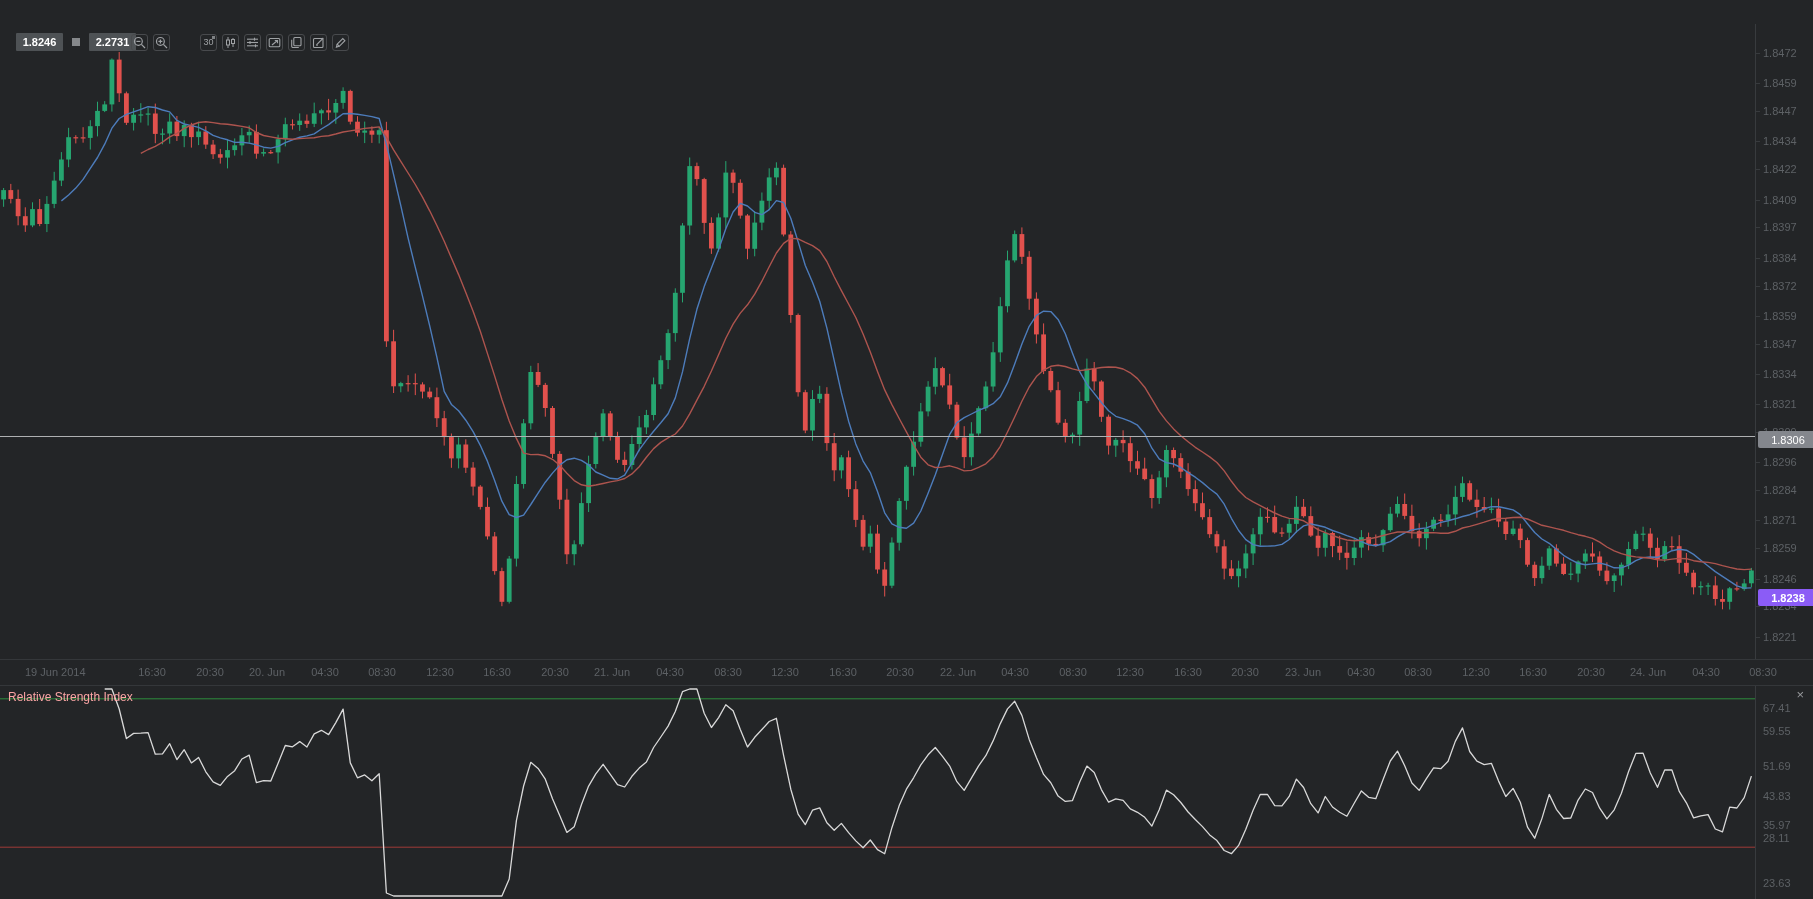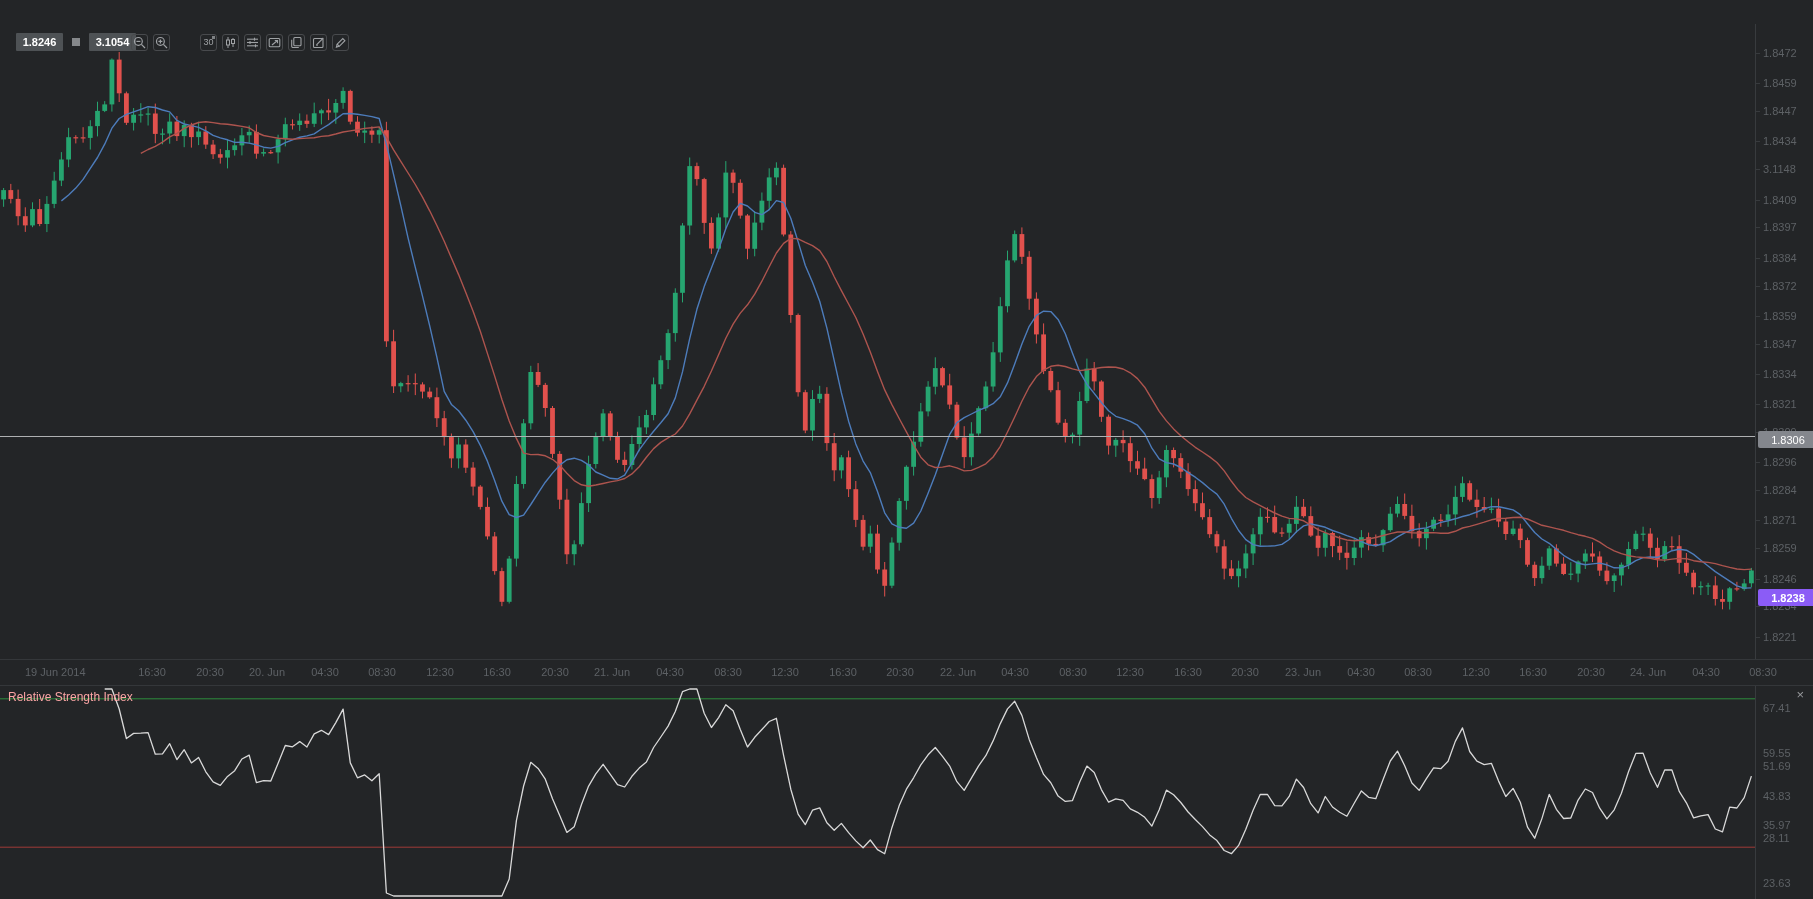--- a/index.html
+++ b/index.html
@@ -538,21 +538,21 @@
         <rect x="1749.0" y="570.5" width="4.8" height="12.8" fill="#26a570"></rect>
         <polyline points="61.4,200.9 68.6,195.0 75.8,188.1 83.1,179.4 90.3,168.4 97.5,157.5 104.7,144.2 111.9,128.2 119.2,118.5 126.4,114.4 133.6,111.9 140.8,109.4 148.1,106.7 155.3,107.5 162.5,110.0 169.7,111.9 176.9,120.4 184.2,124.0 191.4,125.6 198.6,127.4 205.8,130.8 213.1,135.3 220.3,137.9 227.5,139.8 234.7,142.4 241.9,142.3 249.2,143.1 256.4,144.9 263.6,147.2 270.8,148.1 278.1,146.4 285.3,142.7 292.5,139.9 299.7,137.2 306.9,135.9 314.2,133.8 321.4,129.0 328.6,124.6 335.8,119.1 343.1,113.8 350.3,113.5 357.5,114.3 364.7,115.4 371.9,116.6 379.2,118.5 386.4,144.2 393.6,174.6 400.8,205.7 408.1,238.2 415.3,267.4 422.5,296.1 429.7,325.8 436.9,357.3 444.2,391.4 451.4,404.4 458.6,410.8 465.8,420.2 473.1,431.7 480.3,445.3 487.5,461.4 494.7,480.8 501.9,501.2 509.2,514.7 516.4,517.5 523.6,515.1 530.8,504.5 538.1,493.2 545.3,482.2 552.5,473.1 559.7,465.1 566.9,459.8 574.2,458.2 581.4,460.4 588.6,464.9 595.8,472.0 603.1,475.2 610.3,478.3 617.5,479.0 624.7,475.1 631.9,462.8 639.2,449.8 646.4,440.1 653.6,431.2 660.8,422.8 668.1,413.8 675.3,397.9 682.5,371.9 689.7,338.7 696.9,309.3 704.2,286.6 711.4,268.1 718.6,249.5 725.8,228.7 733.1,212.0 740.3,203.4 747.5,206.0 754.7,212.3 761.9,214.7 769.2,209.6 776.4,200.6 783.6,202.5 790.8,218.3 798.1,241.6 805.3,265.5 812.5,282.2 819.7,301.2 826.9,328.1 834.2,360.7 841.4,392.9 848.6,421.2 855.8,443.9 863.1,461.1 870.3,472.6 877.5,491.5 884.7,512.8 891.9,523.9 899.2,527.3 906.4,528.3 913.6,523.1 920.8,511.0 928.1,493.2 935.3,474.8 942.5,454.4 949.7,434.3 956.9,422.6 964.2,417.7 971.4,414.0 978.6,410.3 985.8,407.5 993.1,403.7 1000.3,396.8 1007.5,382.9 1014.7,364.0 1021.9,343.9 1029.2,326.3 1036.4,315.3 1043.6,311.2 1050.8,311.6 1058.1,319.4 1065.3,333.8 1072.5,353.2 1079.7,371.7 1086.9,384.2 1094.2,393.4 1101.4,402.5 1108.6,410.8 1115.8,416.3 1123.1,418.6 1130.3,421.4 1137.5,425.2 1144.7,433.8 1151.9,448.2 1159.2,458.9 1166.4,462.6 1173.6,464.0 1180.8,467.5 1188.1,472.6 1195.3,477.2 1202.5,482.6 1209.7,488.8 1216.9,494.1 1224.2,504.2 1231.4,518.3 1238.6,530.5 1245.8,539.6 1253.1,544.6 1260.3,546.2 1267.5,546.1 1274.7,545.9 1281.9,544.4 1289.2,539.5 1296.4,531.8 1303.6,525.9 1310.8,524.0 1318.1,525.5 1325.3,527.3 1332.5,530.5 1339.7,532.8 1346.9,535.6 1354.2,538.2 1361.4,541.6 1368.6,544.7 1375.8,545.7 1383.1,543.8 1390.3,541.6 1397.5,536.9 1404.7,532.9 1411.9,529.9 1419.2,528.8 1426.4,527.9 1433.6,525.2 1440.8,522.4 1448.1,520.7 1455.3,518.8 1462.5,516.5 1469.7,514.7 1476.9,512.0 1484.2,508.8 1491.4,506.6 1498.6,506.8 1505.8,508.3 1513.1,509.9 1520.3,514.7 1527.5,523.8 1534.7,532.5 1541.9,539.0 1549.2,543.3 1556.4,549.4 1563.6,555.3 1570.8,559.7 1578.1,563.3 1585.3,564.8 1592.5,563.9 1599.7,563.1 1606.9,564.8 1614.2,567.8 1621.4,567.9 1628.6,565.1 1635.8,560.7 1643.1,557.6 1650.3,557.0 1657.5,557.3 1664.7,554.5 1671.9,550.7 1679.2,549.3 1686.4,550.2 1693.6,554.4 1700.8,560.2 1708.1,566.0 1715.3,571.6 1722.5,576.4 1729.7,581.1 1736.9,585.8 1744.2,588.1 1751.4,587.9" fill="none" stroke="#4d7cbb" stroke-width="1.4" stroke-linejoin="round"></polyline>
         <polyline points="140.8,153.3 148.1,149.5 155.3,146.3 162.5,142.1 169.7,136.9 176.9,133.3 184.2,128.3 191.4,125.0 198.6,122.5 205.8,121.8 213.1,122.6 220.3,123.7 227.5,124.3 234.7,125.2 241.9,126.4 249.2,127.8 256.4,132.5 263.6,135.5 270.8,136.9 278.1,138.2 285.3,138.7 292.5,139.2 299.7,138.6 306.9,138.1 314.2,137.7 321.4,136.4 328.6,135.8 335.8,134.0 343.1,132.0 350.3,130.9 357.5,129.8 364.7,128.4 371.9,127.7 379.2,126.9 386.4,137.2 393.6,149.9 400.8,161.4 408.1,173.0 415.3,184.5 422.5,197.2 429.7,210.8 436.9,225.5 444.2,241.3 451.4,258.0 458.6,274.6 465.8,292.4 473.1,311.2 480.3,331.3 487.5,353.6 494.7,376.1 501.9,399.5 509.2,421.0 516.4,438.4 523.6,453.1 530.8,454.6 538.1,454.5 545.3,455.8 552.5,459.3 559.7,465.1 566.9,473.2 574.2,480.6 581.4,484.8 588.6,486.2 595.8,485.0 603.1,483.5 610.3,481.9 617.5,480.6 624.7,478.5 631.9,473.9 639.2,466.7 646.4,457.3 653.6,448.6 660.8,442.4 668.1,437.9 675.3,434.0 682.5,426.0 689.7,413.9 696.9,400.2 704.2,386.3 711.4,371.0 718.6,354.7 725.8,338.2 733.1,324.1 740.3,313.1 747.5,304.8 754.7,294.2 761.9,281.2 769.2,266.8 776.4,253.0 783.6,243.4 790.8,238.4 798.1,238.8 805.3,242.3 812.5,245.6 819.7,250.6 826.9,261.5 834.2,276.7 841.4,290.6 848.6,304.0 855.8,317.5 863.1,334.0 870.3,352.0 877.5,371.4 884.7,389.9 891.9,404.6 899.2,418.5 906.4,431.8 913.6,445.0 920.8,457.2 928.1,464.8 935.3,467.5 942.5,467.1 949.7,465.8 956.9,467.8 964.2,470.9 971.4,470.4 978.6,467.3 985.8,463.8 993.1,457.0 1000.3,446.3 1007.5,432.0 1014.7,417.0 1021.9,401.3 1029.2,387.0 1036.4,376.6 1043.6,370.1 1050.8,366.3 1058.1,365.3 1065.3,366.5 1072.5,368.9 1079.7,370.6 1086.9,369.7 1094.2,368.6 1101.4,367.5 1108.6,367.0 1115.8,367.3 1123.1,369.0 1130.3,372.8 1137.5,378.6 1144.7,387.2 1151.9,399.1 1159.2,411.3 1166.4,420.9 1173.6,428.9 1180.8,435.8 1188.1,441.7 1195.3,447.3 1202.5,452.0 1209.7,456.9 1216.9,462.5 1224.2,470.9 1231.4,481.3 1238.6,490.6 1245.8,497.5 1253.1,501.9 1260.3,505.7 1267.5,509.4 1274.7,513.0 1281.9,516.2 1289.2,518.4 1296.4,518.9 1303.6,520.8 1310.8,525.1 1318.1,529.6 1325.3,532.7 1332.5,535.5 1339.7,538.0 1346.9,540.0 1354.2,540.7 1361.4,540.2 1368.6,539.0 1375.8,537.5 1383.1,535.5 1390.3,533.6 1397.5,532.0 1404.7,532.0 1411.9,532.7 1419.2,533.0 1426.4,532.8 1433.6,532.6 1440.8,533.3 1448.1,533.2 1455.3,531.3 1462.5,528.0 1469.7,526.4 1476.9,524.4 1484.2,522.2 1491.4,519.8 1498.6,518.5 1505.8,518.3 1513.1,517.5 1520.3,517.3 1527.5,519.0 1534.7,522.2 1541.9,525.3 1549.2,526.9 1556.4,528.6 1563.6,530.3 1570.8,532.6 1578.1,534.7 1585.3,536.3 1592.5,538.4 1599.7,542.1 1606.9,547.0 1614.2,550.8 1621.4,553.7 1628.6,555.7 1635.8,556.9 1643.1,557.5 1650.3,558.2 1657.5,559.8 1664.7,560.1 1671.9,559.1 1679.2,558.4 1686.4,558.7 1693.6,560.7 1700.8,561.8 1708.1,562.4 1715.3,563.6 1722.5,565.6 1729.7,567.4 1736.9,569.0 1744.2,569.6 1751.4,569.1" fill="none" stroke="#ad544e" stroke-width="1.4" stroke-linejoin="round"></polyline>
       </g>
     </svg>
   <div class="priceline"></div>
 
   <div class="quotebar">
     <div class="qbox">1.8246</div>
     <div class="spread"></div>
-    <div class="qbox">3.1054</div>
+    <div class="qbox">2.2731</div>
   </div>
 
   <div class="toolbar">
     <div class="tbtn">
       <span>
         <svg width="13" height="13" viewBox="0 0 13 13" fill="none" stroke="currentColor" stroke-width="1.2">
           <circle cx="5.4" cy="5.4" r="3.9"></circle>
             <line x1="8.4" y1="8.4" x2="12" y2="12"></line>
             <line x1="3.4" y1="5.4" x2="7.4" y2="5.4"></line>
         </svg>
@@ -658,21 +658,21 @@
       <div class="ptick" style="top:292px">1.8359</div>
       <div class="ptickmark" style="top:262px"></div>
       <div class="ptick" style="top:262px">1.8372</div>
       <div class="ptickmark" style="top:234px"></div>
       <div class="ptick" style="top:234px">1.8384</div>
       <div class="ptickmark" style="top:203px"></div>
       <div class="ptick" style="top:203px">1.8397</div>
       <div class="ptickmark" style="top:176px"></div>
       <div class="ptick" style="top:176px">1.8409</div>
       <div class="ptickmark" style="top:145px"></div>
-      <div class="ptick" style="top:145px">3.1148</div>
+      <div class="ptick" style="top:145px">1.8422</div>
       <div class="ptickmark" style="top:117px"></div>
       <div class="ptick" style="top:117px">1.8434</div>
       <div class="ptickmark" style="top:87px"></div>
       <div class="ptick" style="top:87px">1.8447</div>
       <div class="ptickmark" style="top:59px"></div>
       <div class="ptick" style="top:59px">1.8459</div>
       <div class="ptickmark" style="top:29px"></div>
       <div class="ptick" style="top:29px">1.8472</div>
     <div class="pbadge" id="badge-line" style="top: 407px; background: rgb(132, 135, 141);">1.8306</div>
     <div class="pbadge" id="badge-last" style="top: 565px; background: #8b5cf6; font-weight: bold;">1.8238</div>
@@ -714,21 +714,21 @@
   <div class="rsi">
     <div class="rsititle">Relative Strength Index</div>
     <svg id="rsi-svg" class="rsisvg" width="1755" height="213">
         <line x1="0" y1="12.8" x2="1755" y2="12.8" stroke="#2d8c3c" stroke-width="1"></line>
         <line x1="0" y1="161.2" x2="1755" y2="161.2" stroke="#a03a38" stroke-width="1"></line>
         <polyline points="104.7,3.0 111.9,3.0 119.2,23.0 126.4,52.5 133.6,47.4 140.8,47.2 148.1,46.6 155.3,68.2 162.5,67.8 169.7,57.7 176.9,73.6 184.2,63.7 191.4,76.9 198.6,71.5 205.8,85.8 213.1,95.8 220.3,99.4 227.5,90.4 234.7,84.7 241.9,73.0 249.2,69.1 256.4,96.6 263.6,94.6 270.8,95.0 278.1,77.3 285.3,59.5 292.5,60.8 299.7,55.6 306.9,61.0 314.2,47.9 321.4,44.3 328.6,48.6 335.8,36.6 343.1,23.1 350.3,76.9 357.5,91.8 364.7,88.9 371.9,94.7 379.2,87.8 386.4,207.0 393.6,210.0 400.8,210.0 408.1,210.0 415.3,210.0 422.5,210.0 429.7,210.0 436.9,210.0 444.2,210.0 451.4,210.0 458.6,210.0 465.8,210.0 473.1,210.0 480.3,210.0 487.5,210.0 494.7,210.0 501.9,210.0 509.2,193.0 516.4,134.7 523.6,100.0 530.8,76.3 538.1,82.4 545.3,93.2 552.5,112.7 559.7,129.5 566.9,146.4 574.2,140.8 581.4,118.8 588.6,100.1 595.8,87.9 603.1,78.3 610.3,88.4 617.5,98.7 624.7,101.0 631.9,90.3 639.2,82.1 646.4,76.0 653.6,61.5 660.8,51.0 668.1,40.1 675.3,25.5 682.5,5.7 689.7,3.0 696.9,3.0 704.2,27.2 711.4,41.5 718.6,31.6 725.8,18.7 733.1,24.7 740.3,43.5 747.5,61.0 754.7,51.3 761.9,43.5 769.2,35.5 776.4,32.3 783.6,69.3 790.8,103.2 798.1,128.1 805.3,138.6 812.5,124.2 819.7,121.9 826.9,136.7 834.2,144.2 841.4,137.4 848.6,146.6 855.8,154.9 863.1,161.8 870.3,154.0 877.5,163.6 884.7,167.7 891.9,141.7 899.2,119.6 906.4,103.2 913.6,91.8 920.8,78.9 928.1,68.8 935.3,61.5 942.5,70.4 949.7,80.1 956.9,95.7 964.2,104.4 971.4,92.2 978.6,79.8 985.8,69.7 993.1,54.9 1000.3,37.6 1007.5,22.9 1014.7,15.3 1021.9,29.4 1029.2,53.4 1036.4,71.5 1043.6,88.4 1050.8,96.7 1058.1,110.1 1065.3,115.4 1072.5,114.6 1079.7,96.1 1086.9,80.1 1094.2,86.6 1101.4,103.6 1108.6,116.2 1115.8,112.9 1123.1,114.4 1130.3,122.8 1137.5,126.3 1144.7,131.3 1151.9,140.1 1159.2,123.8 1166.4,104.1 1173.6,108.8 1180.8,116.5 1188.1,126.0 1195.3,133.5 1202.5,140.6 1209.7,148.9 1216.9,154.6 1224.2,164.5 1231.4,167.7 1238.6,159.4 1245.8,143.3 1253.1,124.3 1260.3,108.3 1267.5,108.5 1274.7,119.7 1281.9,119.9 1289.2,110.4 1296.4,93.1 1303.6,101.5 1310.8,117.7 1318.1,126.9 1325.3,110.5 1332.5,121.0 1339.7,126.2 1346.9,130.3 1354.2,117.3 1361.4,104.9 1368.6,111.3 1375.8,112.7 1383.1,93.5 1390.3,75.0 1397.5,65.1 1404.7,79.7 1411.9,97.0 1419.2,104.4 1426.4,92.6 1433.6,81.9 1440.8,82.7 1448.1,75.3 1455.3,55.4 1462.5,41.9 1469.7,65.5 1476.9,75.1 1484.2,78.6 1491.4,77.3 1498.6,95.1 1505.8,110.5 1513.1,102.4 1520.3,116.3 1527.5,141.1 1534.7,152.2 1541.9,132.6 1549.2,108.4 1556.4,123.3 1563.6,132.5 1570.8,132.0 1578.1,114.1 1585.3,103.0 1592.5,106.5 1599.7,122.2 1606.9,132.9 1614.2,123.8 1621.4,107.2 1628.6,85.5 1635.8,67.4 1643.1,67.2 1650.3,87.0 1657.5,101.3 1664.7,83.9 1671.9,84.0 1679.2,105.4 1686.4,116.8 1693.6,131.9 1700.8,129.8 1708.1,128.6 1715.3,143.0 1722.5,145.9 1729.7,121.1 1736.9,122.0 1744.2,111.6 1751.4,90.1" fill="none" stroke="#d9d9d9" stroke-width="1.3" stroke-linejoin="round"></polyline>
       </svg>
     <div class="raxis" id="rsi-axis">
       <div class="rclose">×</div>
     <div class="rtick" style="top:22px">67.41</div>
-        <div class="rtick" style="top:67px">59.55</div>
+        <div class="rtick" style="top:45px">59.55</div>
         <div class="rtick" style="top:80px">51.69</div>
         <div class="rtick" style="top:110px">43.83</div>
         <div class="rtick" style="top:139px">35.97</div>
         <div class="rtick" style="top:152px">28.11</div>
         <div class="rtick" style="top:197px">23.63</div>
       </div>
   </div>
 
 </div>
 

